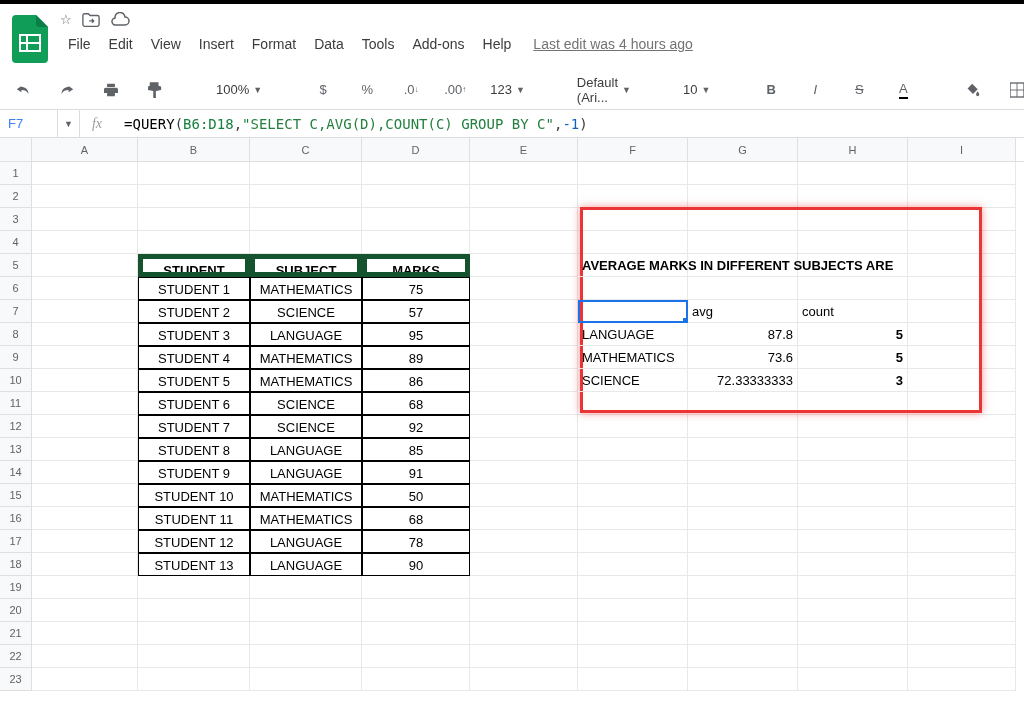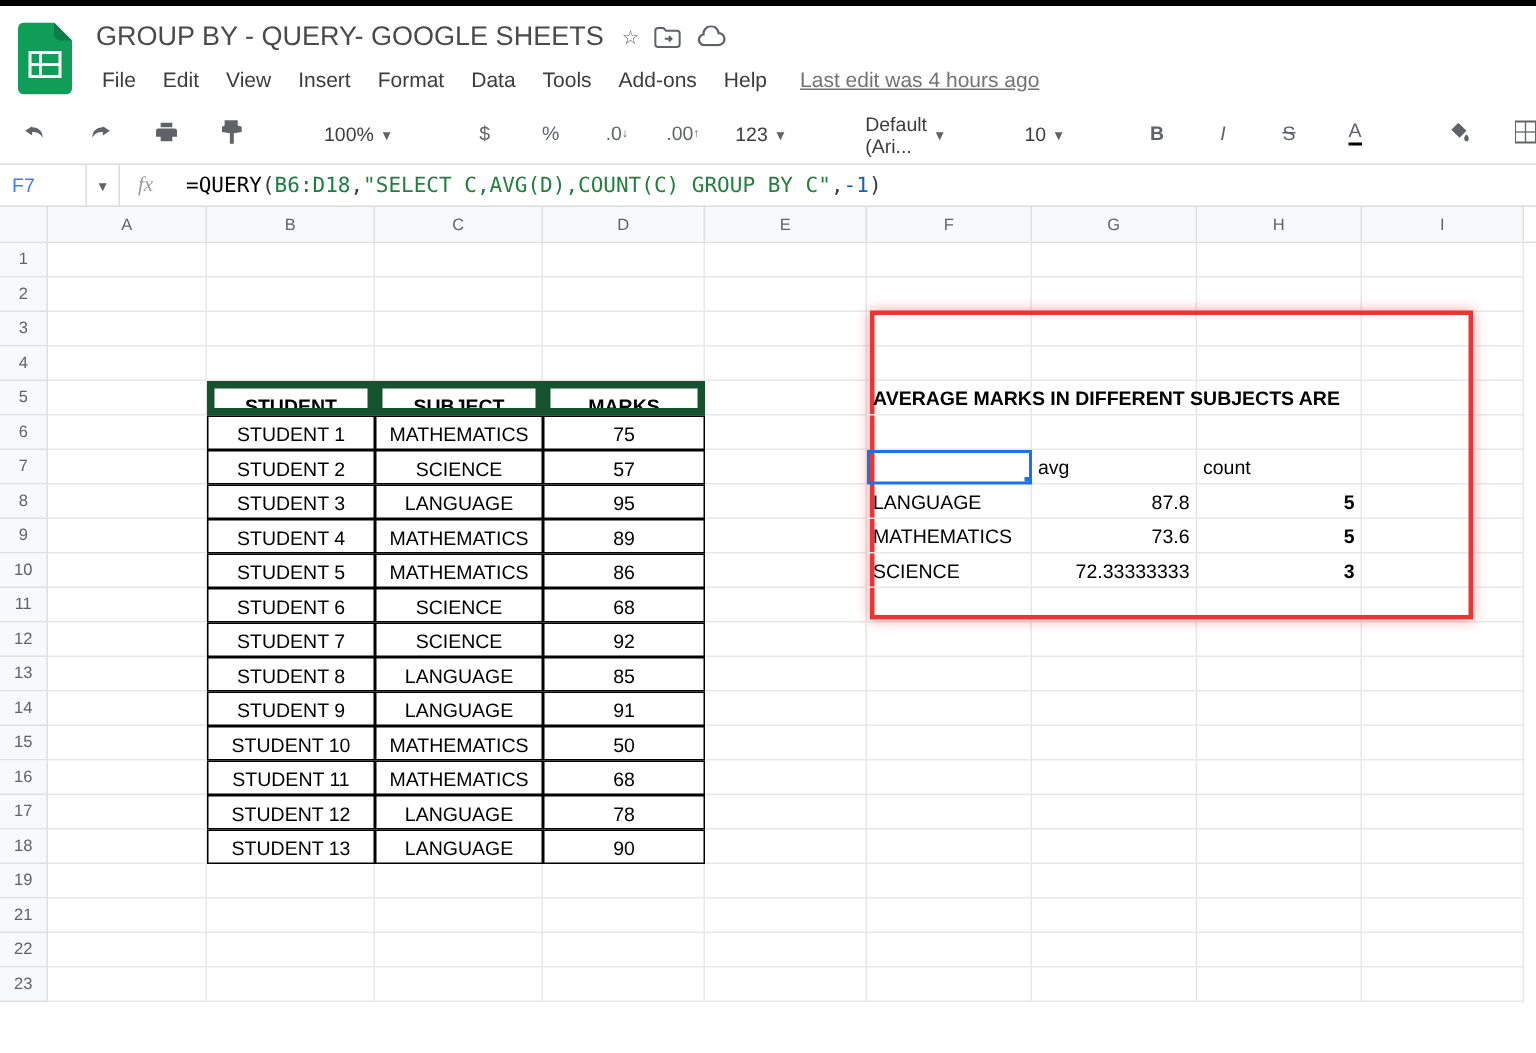--- a/index.html
+++ b/index.html
@@ -8,21 +8,21 @@
 .header { padding: 8px 10px 4px 10px; display: flex; align-items: flex-start; }
 .logo { width: 40px; height: 54px; display: flex; align-items: center; justify-content: center; margin-right: 10px; }
 .logo svg { width: 36px; height: 48px; }
 .title-area { flex: 1; }
 .title-row { display: flex; align-items: center; gap: 8px; }
 .doc-title { font-size: 18px; color: #4a4a4a; padding: 2px 4px; }
 .title-icons { display: flex; gap: 10px; color: #5f6368; }
 .menu-row { display: flex; gap: 2px; margin-top: 4px; font-size: 14px; color: #3c3c3c; align-items: center; }
 .menu-item { padding: 4px 8px; cursor: pointer; }
 .last-edit { color: #737373; text-decoration: underline; margin-left: 12px; font-size: 14px; }
-.toolbar { display: flex; padding: 4px 10px; border-bottom: 1px solid #dadce0; gap: 18px; height: 40px; }
+.toolbar { display: flex; align-items: center; padding: 4px 10px; border-bottom: 1px solid #dadce0; gap: 18px; height: 40px; }
 .tb-btn { padding: 4px 6px; color: #5f6368; display: flex; align-items: center; justify-content: center; cursor: pointer; min-width: 26px; height: 28px; }
 .tb-sep { width: 1px; background: #dadce0; height: 22px; margin: 0 4px; }
 .tb-select { padding: 2px 4px; color: #3c3c3c; display: flex; align-items: center; gap: 4px; font-size: 13px; }
 .tb-select .arrow { font-size: 9px; color: #5f6368; }
 .font-box { width: 100px; }
 .size-box { width: 50px; }
 .fmla-row { display: flex; align-items: center; border-bottom: 1px solid #dadce0; height: 28px; }
 .name-box { width: 58px; padding: 2px 8px; font-size: 13px; color: #3b82f6; border-right: 1px solid #dadce0; height: 100%; display: flex; align-items: center; }
 .name-arrow { padding: 0 6px; color: #5f6368; font-size: 9px; }
 .fx-label { font-style: italic; color: #9b9b9b; padding: 0 12px; font-family: serif; font-size: 14px; }
@@ -64,21 +64,20 @@
     <svg viewBox="0 0 36 48">
         <path fill="#0f9d58" d="M4 0h20l12 12v32a4 4 0 0 1-4 4H4a4 4 0 0 1-4-4V4a4 4 0 0 1 4-4z"></path>
         <path fill="#0b7d46" d="M24 0l12 12H28a4 4 0 0 1-4-4z"></path>
         <rect x="8" y="20" width="20" height="16" fill="none" stroke="#fff" stroke-width="2"></rect>
         <line x1="8" y1="28" x2="28" y2="28" stroke="#fff" stroke-width="2"></line>
         <line x1="15" y1="20" x2="15" y2="36" stroke="#fff" stroke-width="2"></line>
       </svg>
   </div>
   <div class="title-area">
     <div class="title-row">
-      <span class="doc-title">GROUP BY - QUERY- GOOGLE SHEETS</span>
       <div class="title-icons">
         <span>☆</span>
         <span>
             <svg width="18" height="16" viewBox="0 0 20 16">
               <path fill="none" stroke="#5f6368" stroke-width="1.5" d="M1 3a2 2 0 012-2h4l2 2h8a2 2 0 012 2v8a2 2 0 01-2 2H3a2 2 0 01-2-2z"></path>
               <path fill="none" stroke="#5f6368" stroke-width="1.5" d="M8 9h5m-2-2l2 2-2 2"></path>
             </svg>
           </span>
         <span>
             <svg width="20" height="14" viewBox="0 0 20 14">
@@ -448,20 +447,32 @@
         <div class="cell cb"></div>
         <div class="cell cc"></div>
         <div class="cell cd"></div>
         <div class="cell ce"></div>
         <div class="cell cf"></div>
         <div class="cell cg"></div>
         <div class="cell ch"></div>
         <div class="cell ci"></div>
       </div>
       <div class="row">
+        <div class="row-h">20</div>
+        <div class="cell ca"></div>
+        <div class="cell cb"></div>
+        <div class="cell cc"></div>
+        <div class="cell cd"></div>
+        <div class="cell ce"></div>
+        <div class="cell cf"></div>
+        <div class="cell cg"></div>
+        <div class="cell ch"></div>
+        <div class="cell ci"></div>
+      </div>
+      <div class="row">
         <div class="row-h">21</div>
         <div class="cell ca"></div>
         <div class="cell cb"></div>
         <div class="cell cc"></div>
         <div class="cell cd"></div>
         <div class="cell ce"></div>
         <div class="cell cf"></div>
         <div class="cell cg"></div>
         <div class="cell ch"></div>
         <div class="cell ci"></div>

